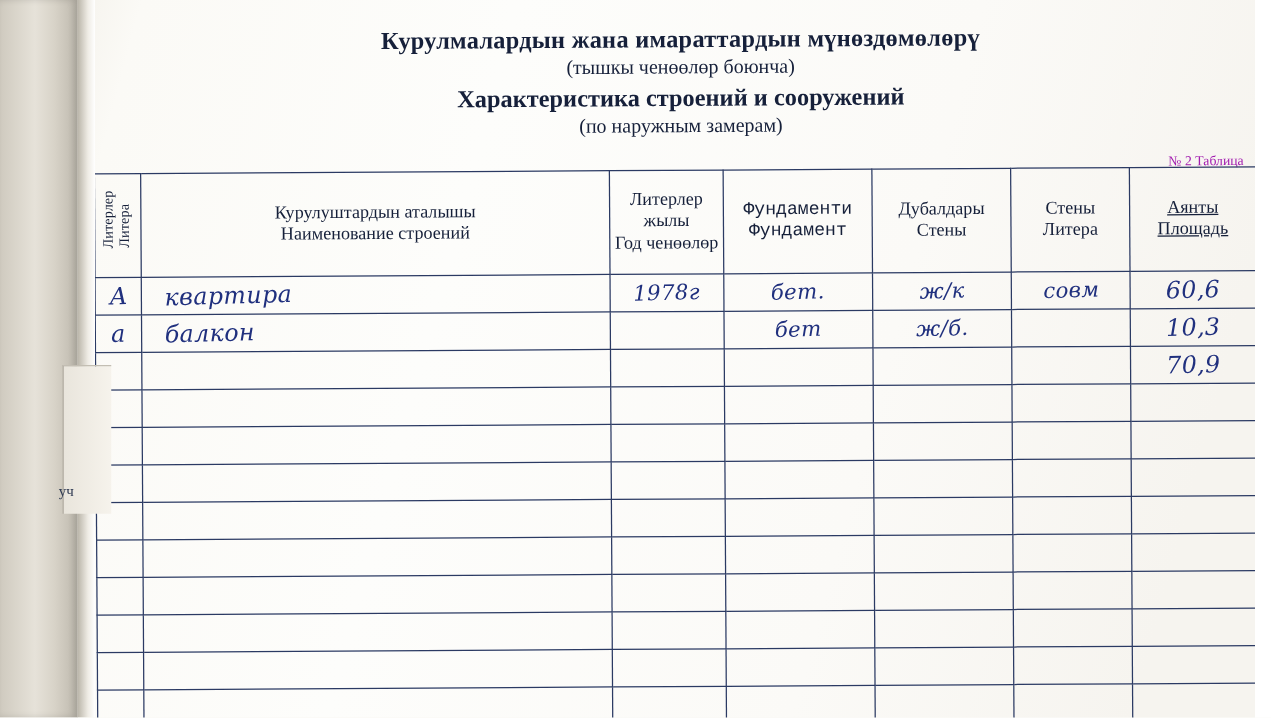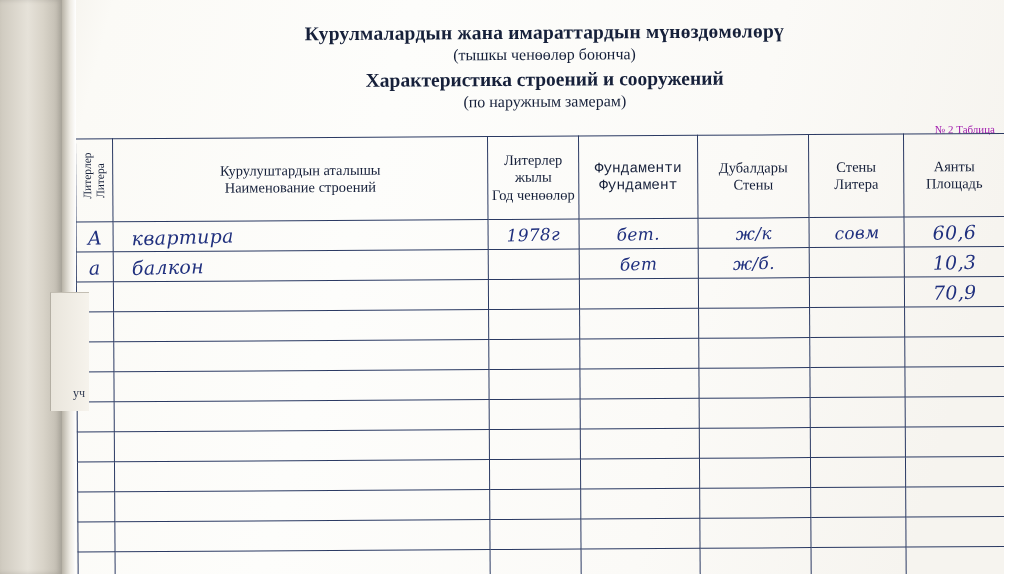--- a/index.html
+++ b/index.html
@@ -45,21 +45,21 @@
   .binder-tab {
     position: absolute;
     left: 50px; top: 292px;
     width: 38px; height: 118px;
     background: linear-gradient(90deg, #e9e5dc 0%, #f6f3ec 100%);
     border-left: 1px solid #b4afa4;
     border-top: 1px solid #c3beb3;
   }
   .binder-tab-label {
     position: absolute;
-    left: 73px; top: 386px;
+    left: 47px; top: 386px;
     font-size: 12px;
     color: #2f3a52;
     font-family: "Liberation Serif", serif;
   }
 
   
   .titles {
     position: absolute;
     left: 96px;
     top: 22px;
@@ -139,21 +139,21 @@
     line-height: 1.15;
     text-align: center;
   }
   .vert-text span { display: block; }
 
   .col-name   { width: 374px; }
   .col-year   { width: 90px;  font-size: 13.5px; }
   .col-found  { width: 118px; font-family: Liberation Mono, monospace; }
   .col-walls  { width: 110px; margin-top: 28px; }
   .col-roof   { width: 94px;  }
-  .col-area   { width: 100px; }
+  .col-area   { width: 100px; text-decoration: underline; }
 
   table.grid tbody td {
     height: 29px;
   }
 
   
   .hw {
     font-family: "DejaVu Serif", serif;
     font-style: italic;
     color: #20307e;

